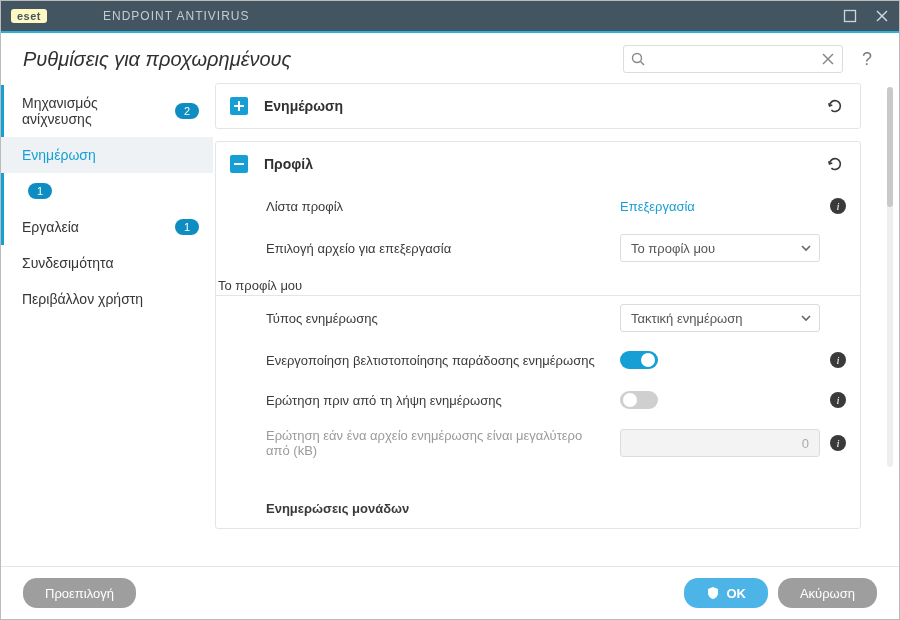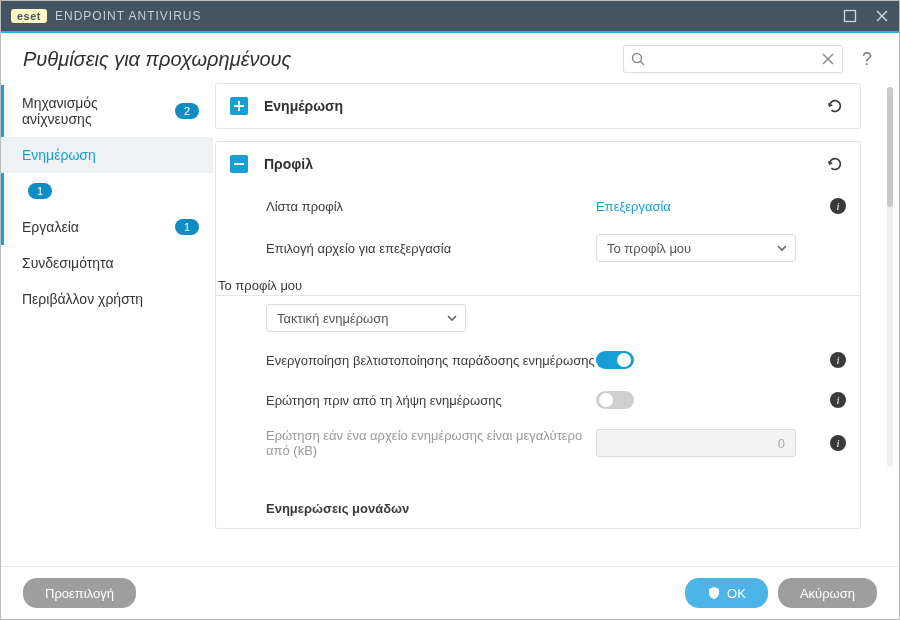--- a/index.html
+++ b/index.html
@@ -16,21 +16,21 @@
     --footer-btn:#9e9e9e;
     --ok-btn:#4cb4e6;
     --scrollbar:#c9c9c9;
     --help:#7a7a7a;
   }
   html,body{margin:0;padding:0;font-family:"Segoe UI",Arial,sans-serif;font-size:13px;color:var(--text);background:#fff;}
   .window{width:900px;height:620px;position:relative;display:flex;flex-direction:column;border:1px solid #bbb;box-sizing:border-box;overflow:hidden;}
   
   .titlebar{height:30px;background:var(--titlebar);color:#e8e8e8;display:flex;align-items:center;padding:0 10px;flex-shrink:0;}
   .brand-badge{background:#fef9c3;color:var(--titlebar);font-weight:700;font-size:11px;border-radius:3px;padding:1px 6px;letter-spacing:0.5px;margin-right:8px;}
-  .titlebar-title{font-size:12px;letter-spacing:1px;color:#c5ccd1;}
+  .titlebar-title{font-size:12px;letter-spacing:1px;color:#c5ccd1;margin-left:48px;}
   .titlebar-spacer{flex:1;}
   .win-controls{display:flex;gap:18px;align-items:center;}
   .win-ctrl{width:14px;height:14px;display:flex;align-items:center;justify-content:center;color:#cfd6db;cursor:pointer;}
   .top-accent{height:2px;background:linear-gradient(to right,#29b0e2,#29b0e2);flex-shrink:0;}
   
   .header{display:flex;align-items:center;padding:12px 22px 10px 22px;gap:14px;}
   .page-title{font-size:20px;font-weight:400;color:#303030;flex:1;font-style:italic;}
   .searchbox{position:relative;width:220px;height:28px;border:1px solid var(--border);border-radius:3px;display:flex;align-items:center;padding:0 26px 0 28px;box-sizing:border-box;}
   .searchbox input{border:none;outline:none;width:100%;font-size:13px;background:transparent;}
   .searchbox .icon-left{position:absolute;left:6px;top:5px;width:16px;height:16px;color:#888;}
@@ -53,42 +53,42 @@
   .content{height:100%;overflow:hidden;padding-right:16px;}
   .card{background:#fff;border:1px solid #e5e5e5;border-radius:3px;margin-bottom:12px;}
   .card-row{display:flex;align-items:center;padding:10px 14px;min-height:24px;}
   .toggle-icon{width:18px;height:18px;background:var(--section-icon);display:inline-flex;align-items:center;justify-content:center;color:#fff;border-radius:2px;margin-right:16px;flex-shrink:0;}
   .toggle-icon svg{width:12px;height:12px;}
   .section-title{font-weight:600;font-size:14px;flex:1;color:#303030;}
   .revert{width:22px;height:22px;color:#3a3a3a;cursor:pointer;display:flex;align-items:center;justify-content:center;}
   .row{display:flex;align-items:center;padding:8px 14px 8px 50px;min-height:24px;}
   .row-label{flex:0 0 330px;color:#3a3a3a;font-size:13px;}
   .row-label.disabled{color:var(--muted);}
-  .row-control{flex:1;display:flex;align-items:flex-start;}
+  .row-control{flex:1;display:flex;align-items:flex-start;margin-left:24px;}
   .info-dot{width:16px;height:16px;border-radius:50%;background:#3a3a3a;color:#fff;font-size:11px;display:inline-flex;align-items:center;justify-content:center;margin-left:8px;font-style:italic;font-family:Georgia,serif;}
   .link{color:var(--accent);cursor:pointer;}
   .select{position:relative;width:200px;height:28px;border:1px solid var(--border);border-radius:3px;display:flex;align-items:center;padding:0 28px 0 10px;box-sizing:border-box;background:#fff;color:#555;cursor:pointer;}
   .select .chev{position:absolute;right:6px;top:6px;width:14px;height:14px;color:#666;}
   .switch{width:38px;height:18px;border-radius:10px;position:relative;cursor:pointer;}
   .switch.on{background:var(--accent);}
   .switch.off{background:#cfcfcf;}
   .switch .knob{position:absolute;top:2px;width:14px;height:14px;border-radius:50%;background:#fff;}
   .switch.on .knob{right:3px;}
   .switch.off .knob{left:3px;}
   .numbox{width:200px;height:28px;border:1px solid var(--border);border-radius:3px;box-sizing:border-box;background:#f3f3f3;color:#aaa;text-align:right;padding:0 10px;display:flex;align-items:center;justify-content:flex-end;}
   .subheader{font-size:13px;color:#3a3a3a;padding:8px 14px 2px 2px;}
   .sub-section{border:1px solid #e5e5e5;margin:4px 0 0 0;}
   .sub-section .card-row{padding-left:14px;}
   .row.bold .row-label{font-weight:600;}
   .spacer-row{height:22px;}
   
   .footer{height:52px;border-top:1px solid #e5e5e5;display:flex;align-items:center;padding:0 22px;gap:10px;flex-shrink:0;background:#fff;}
   .btn{height:30px;border:none;border-radius:14px;padding:0 22px;font-size:13px;cursor:pointer;color:#fff;display:inline-flex;align-items:center;gap:6px;}
   .btn-default{background:var(--footer-btn);}
-  .btn-ok{background:var(--ok-btn);font-weight:400;}
+  .btn-ok{background:var(--ok-btn);font-weight:700;}
   .btn-cancel{background:var(--footer-btn);}
   .footer-spacer{flex:1;}
   .shield{width:14px;height:14px;}
 </style>
 </head>
 <body>
 
 <div class="window">
 
   <div class="titlebar">
@@ -213,20 +213,21 @@
                 </span>
               </div>
             </div>
           </div>
 
           <div class="subheader">Το προφίλ μου</div>
 
           <div class="sub-section" style="margin:0 0 0 0;border-left:none;border-right:none;border-bottom:none;">
 
             <div class="row">
+              <div class="row-label">Τύπος ενημέρωσης</div>
               <div class="row-control">
                 <div class="select">
                   <span>Τακτική ενημέρωση</span>
                   <span class="chev">
                     <svg viewBox="0 0 14 14">
                         <polyline points="3,5 7,9 11,5" fill="none" stroke="currentColor" stroke-width="1.6"></polyline>
                       </svg>
                   </span>
                 </div>
               </div>

